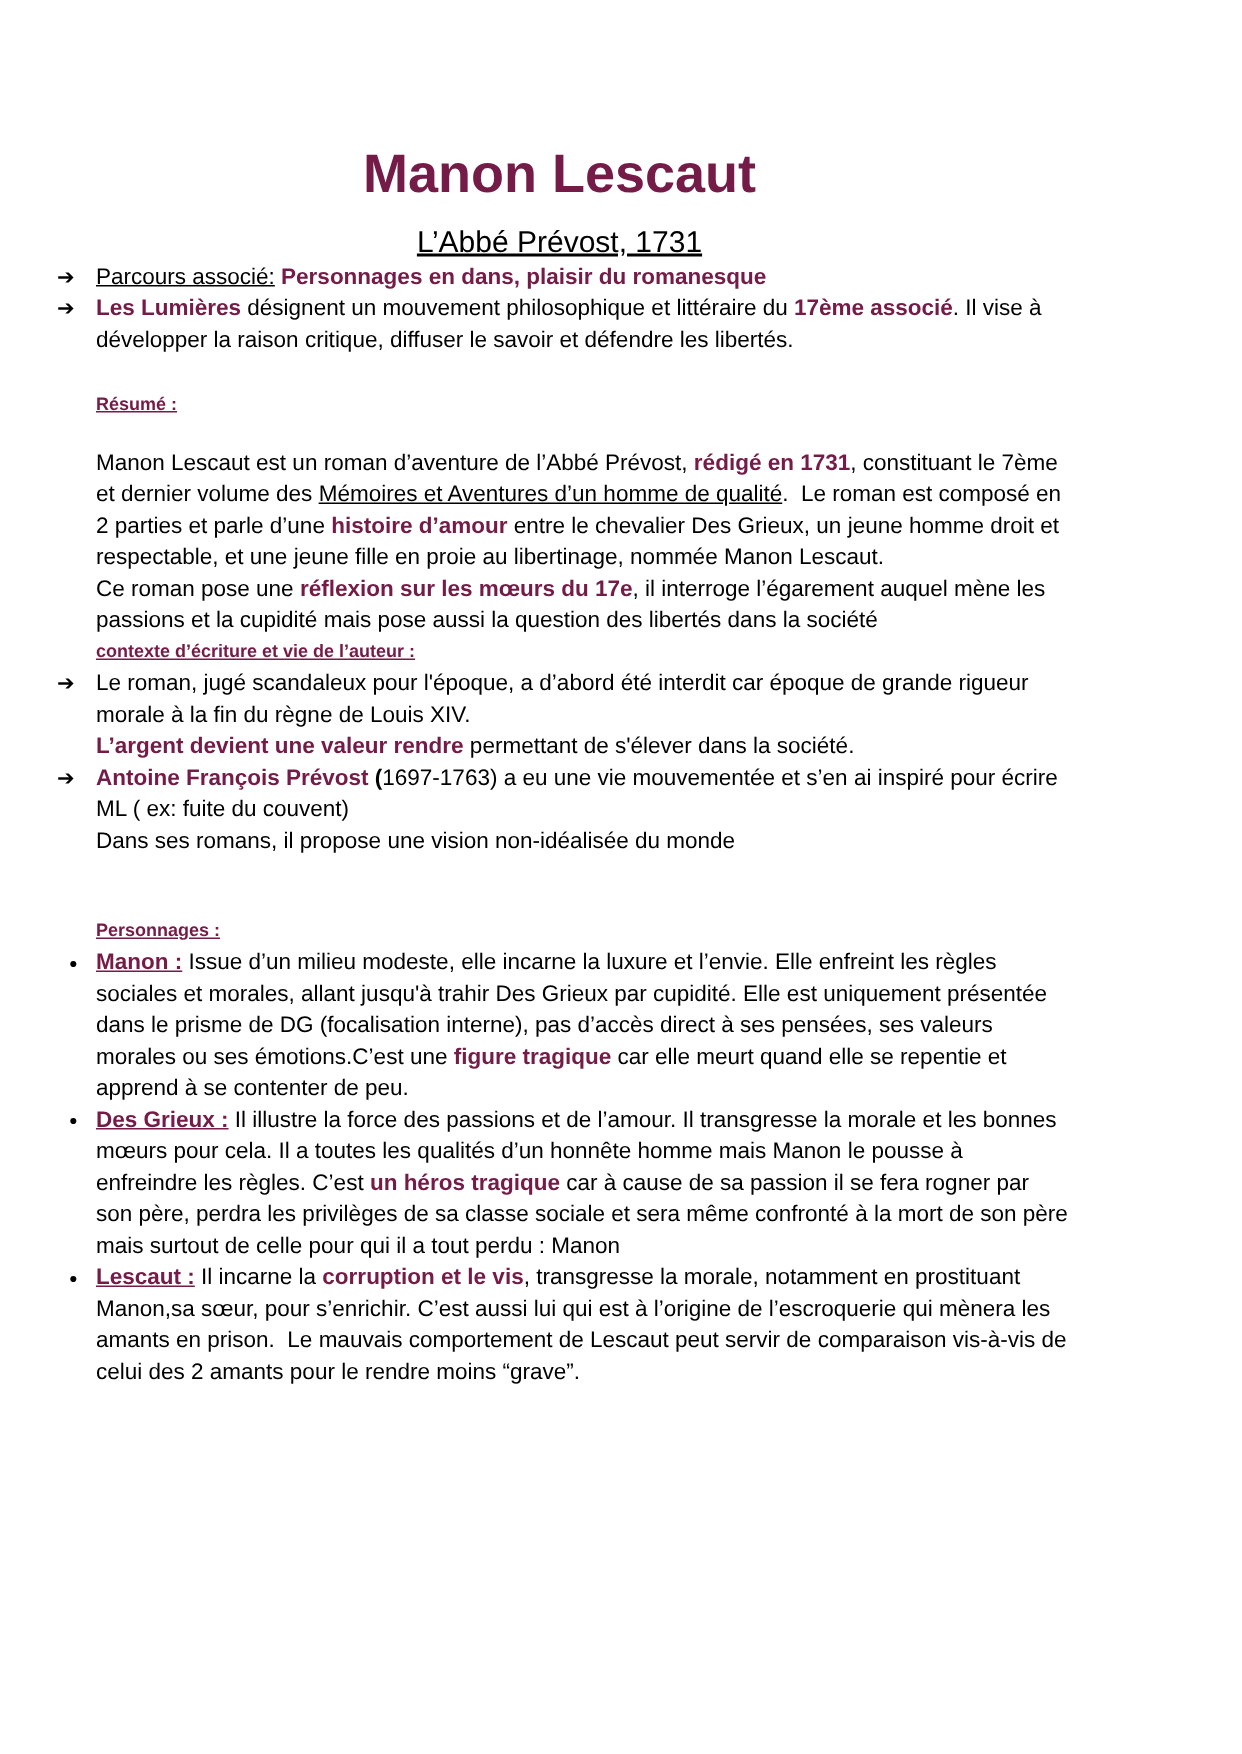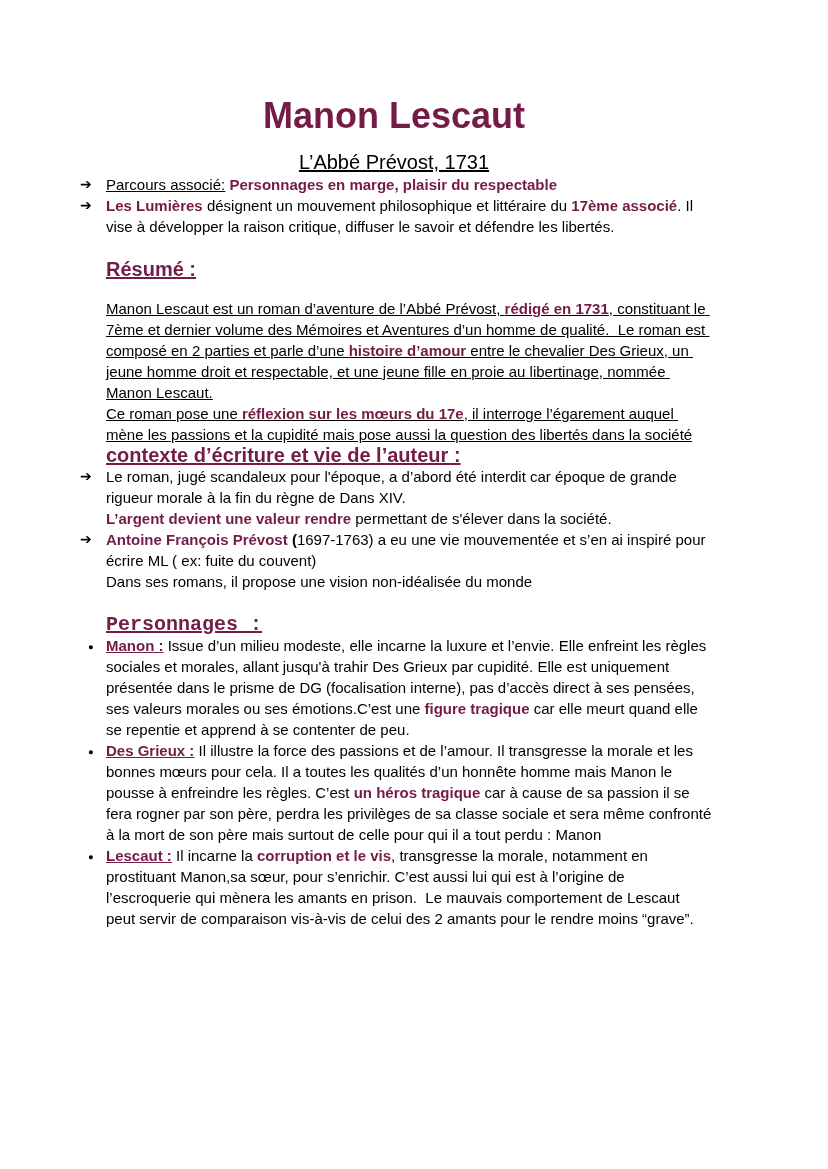--- a/index.html
+++ b/index.html
@@ -6,82 +6,82 @@
   * { box-sizing: border-box; }
   html,body { margin:0; padding:0; }
   body {
     width:828px; height:1169px;
     background:var(--paper);
     color:var(--ink);
     font-family:"Liberation Sans", sans-serif;
   }
   .page {
     width:828px; height:1169px;
-    padding:96px 116px 0 106px;
+    padding:96px 116px 0 64px;
     overflow:hidden;
     background:var(--paper);
   }
   .title-block { margin-left:-146px; margin-right:-116px; text-align:center; }
   .doc-title {
     margin:0;
     font-size:36px; line-height:40px; font-weight:bold;
     color:var(--accent);
   }
   .doc-subtitle {
     margin-top:14px;
     font-size:20px; line-height:24px;
     color:var(--ink);
   }
   .doc-subtitle .u-text { text-decoration:underline; }
   #doc-content { font-size:15px; line-height:21px; }
   .para, .heading { white-space:pre-wrap; }
-  .heading { font-size:20px; line-height:21px; }
+  .heading { font-size:12px; line-height:21px; }
   .heading .seg { font-weight:bold; color:var(--accent); text-decoration:underline; }
   ul.arrow-list, ul.bullet-list { margin:0; padding:0; list-style:none; }
   li.doc-li { position:relative; white-space:pre-wrap; }
   .marker {
     position:absolute; top:0; left:-26px;
     width:22px; text-align:left;
     color:var(--ink);
   }
   .arrow-list .marker { font-size:14px; line-height:21px; }
   .bullet-list .marker { font-size:9.5px; line-height:21px; left:-18px; top:1px; }
   .seg { color:var(--ink); }
   .seg.b { font-weight:bold; }
   .seg.p { color:var(--accent); }
   .seg.u { text-decoration:underline; }
   
   .block-0 { margin-top:30px; }
   .block-1 { margin-top:22px; }
-  .block-2 { margin-top:18px;text-decoration:underline; }
+  .block-2 { margin-top:18px; }
   .block-3 { }
   .block-4 { margin-top:21px; }
-  .block-5 { margin-top:22px;font-family:Liberation Mono, monospace; }
+  .block-5 { margin-top:39px; }
   .block-6 { margin-top:18px; }
 </style>
 </head>
 <body>
 
 <div class="page">
   <div class="title-block">
     <h1 class="doc-title">Manon Lescaut</h1>
     <div class="doc-subtitle">
       <span class="u-text">L’Abbé Prévost, 1731</span>
     </div>
   </div>
   <div id="doc-content">
       <ul class="arrow-list block-0">
-        <li class="doc-li"><span class="marker">➔</span><span class="seg u">Parcours associé:</span><span class="seg"> </span><span class="seg b p">Personnages en marge, plaisir du respectable</span></li>
+        <li class="doc-li"><span class="marker">➔</span><span class="seg u">Parcours associé:</span><span class="seg"> </span><span class="seg b p">Personnages en dans, plaisir du romanesque</span></li>
         <li class="doc-li"><span class="marker">➔</span><span class="seg b p">Les Lumières</span><span class="seg"> désignent un mouvement philosophique et littéraire du </span><span class="seg b p">17ème associé</span><span class="seg">. Il vise à développer la raison critique, diffuser le savoir et défendre les libertés.</span></li>
       </ul>
       <div class="heading block-1"><span class="seg">Résumé :</span></div>
       <div class="para block-2"><span class="seg">Manon Lescaut est un roman d’aventure de l’Abbé Prévost, </span><span class="seg b p">rédigé en 1731</span><span class="seg">, constituant le 7ème et dernier volume des </span><span class="seg u">Mémoires et Aventures d’un homme de qualité</span><span class="seg">.  Le roman est composé en 2 parties et parle d’une </span><span class="seg b p">histoire d’amour</span><span class="seg"> entre le chevalier Des Grieux, un jeune homme droit et respectable, et une jeune fille en proie au libertinage, nommée Manon Lescaut.</span><br><span class="seg">Ce roman pose une </span><span class="seg b p">réflexion sur les mœurs du 17e</span><span class="seg">, il interroge l’égarement auquel mène les passions et la cupidité mais pose aussi la question des libertés dans la société</span></div>
       <div class="heading block-3"><span class="seg">contexte d’écriture et vie de l’auteur :</span></div>
       <ul class="arrow-list block-4">
-        <li class="doc-li"><span class="marker">➔</span><span class="seg">Le roman, jugé scandaleux pour l'époque, a d’abord été interdit car époque de grande rigueur morale à la fin du règne de Dans XIV.</span><br><span class="seg b p">L’argent devient une valeur rendre</span><span class="seg"> permettant de s'élever dans la société.</span></li>
+        <li class="doc-li"><span class="marker">➔</span><span class="seg">Le roman, jugé scandaleux pour l'époque, a d’abord été interdit car époque de grande rigueur morale à la fin du règne de Louis XIV.</span><br><span class="seg b p">L’argent devient une valeur rendre</span><span class="seg"> permettant de s'élever dans la société.</span></li>
         <li class="doc-li"><span class="marker">➔</span><span class="seg b p">Antoine François Prévost </span><span class="seg b">(</span><span class="seg">1697-1763) a eu une vie mouvementée et s’en ai inspiré pour écrire ML ( ex: fuite du couvent)</span><br><span class="seg">Dans ses romans, il propose une vision non-idéalisée du monde</span></li>
       </ul>
       <div class="heading block-5"><span class="seg">Personnages :</span></div>
       <ul class="bullet-list block-6">
         <li class="doc-li"><span class="marker">●</span><span class="seg b p u">Manon :</span><span class="seg"> Issue d’un milieu modeste, elle incarne la luxure et l’envie. Elle enfreint les règles sociales et morales, allant jusqu'à trahir Des Grieux par cupidité. Elle est uniquement présentée dans le prisme de DG (focalisation interne), pas d’accès direct à ses pensées, ses valeurs morales ou ses émotions.C’est une </span><span class="seg b p">figure tragique</span><span class="seg"> car elle meurt quand elle se repentie et apprend à se contenter de peu.</span></li>
         <li class="doc-li"><span class="marker">●</span><span class="seg b p u">Des Grieux :</span><span class="seg"> Il illustre la force des passions et de l’amour. Il transgresse la morale et les bonnes mœurs pour cela. Il a toutes les qualités d’un honnête homme mais Manon le pousse à enfreindre les règles. C’est </span><span class="seg b p">un héros tragique</span><span class="seg"> car à cause de sa passion il se fera rogner par son père, perdra les privilèges de sa classe sociale et sera même confronté à la mort de son père mais surtout de celle pour qui il a tout perdu : Manon</span></li>
         <li class="doc-li"><span class="marker">●</span><span class="seg b p u">Lescaut :</span><span class="seg"> Il incarne la </span><span class="seg b p">corruption et le vis</span><span class="seg">, transgresse la morale, notamment en prostituant Manon,sa sœur, pour s’enrichir. C’est aussi lui qui est à l’origine de l’escroquerie qui mènera les amants en prison.  Le mauvais comportement de Lescaut peut servir de comparaison vis-à-vis de celui des 2 amants pour le rendre moins “grave”.</span></li>
       </ul>
     </div>
 </div>

